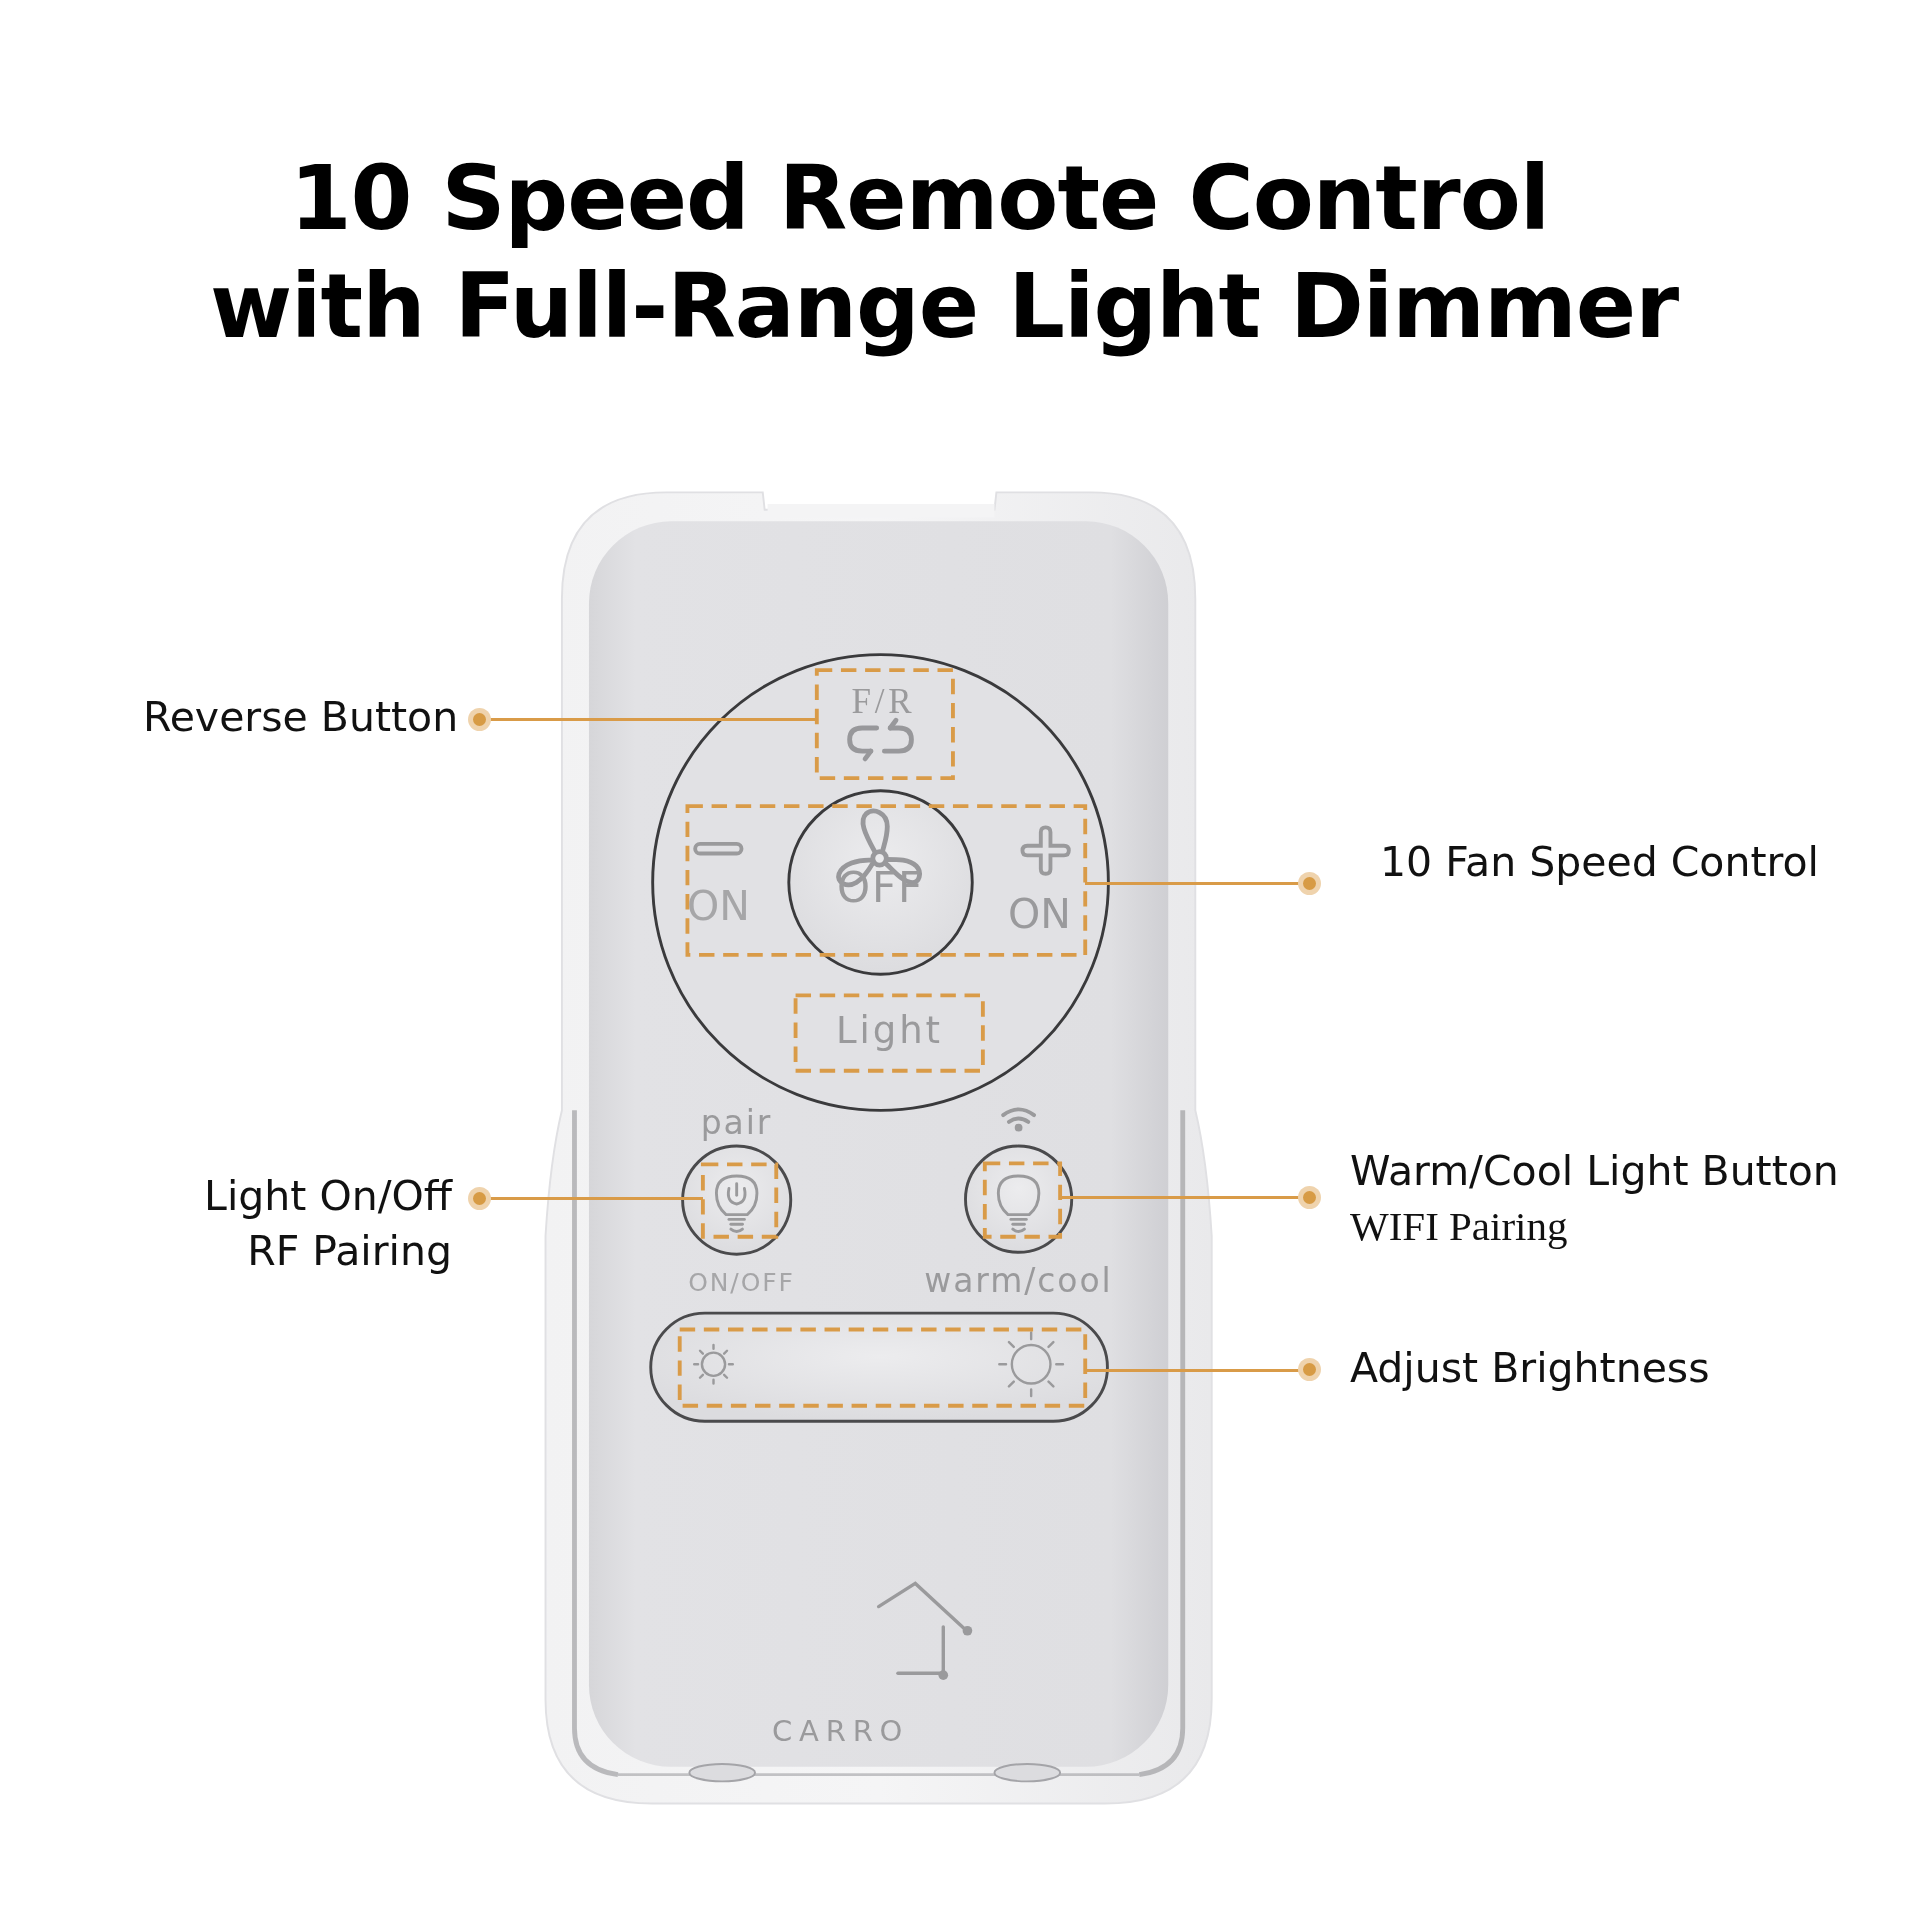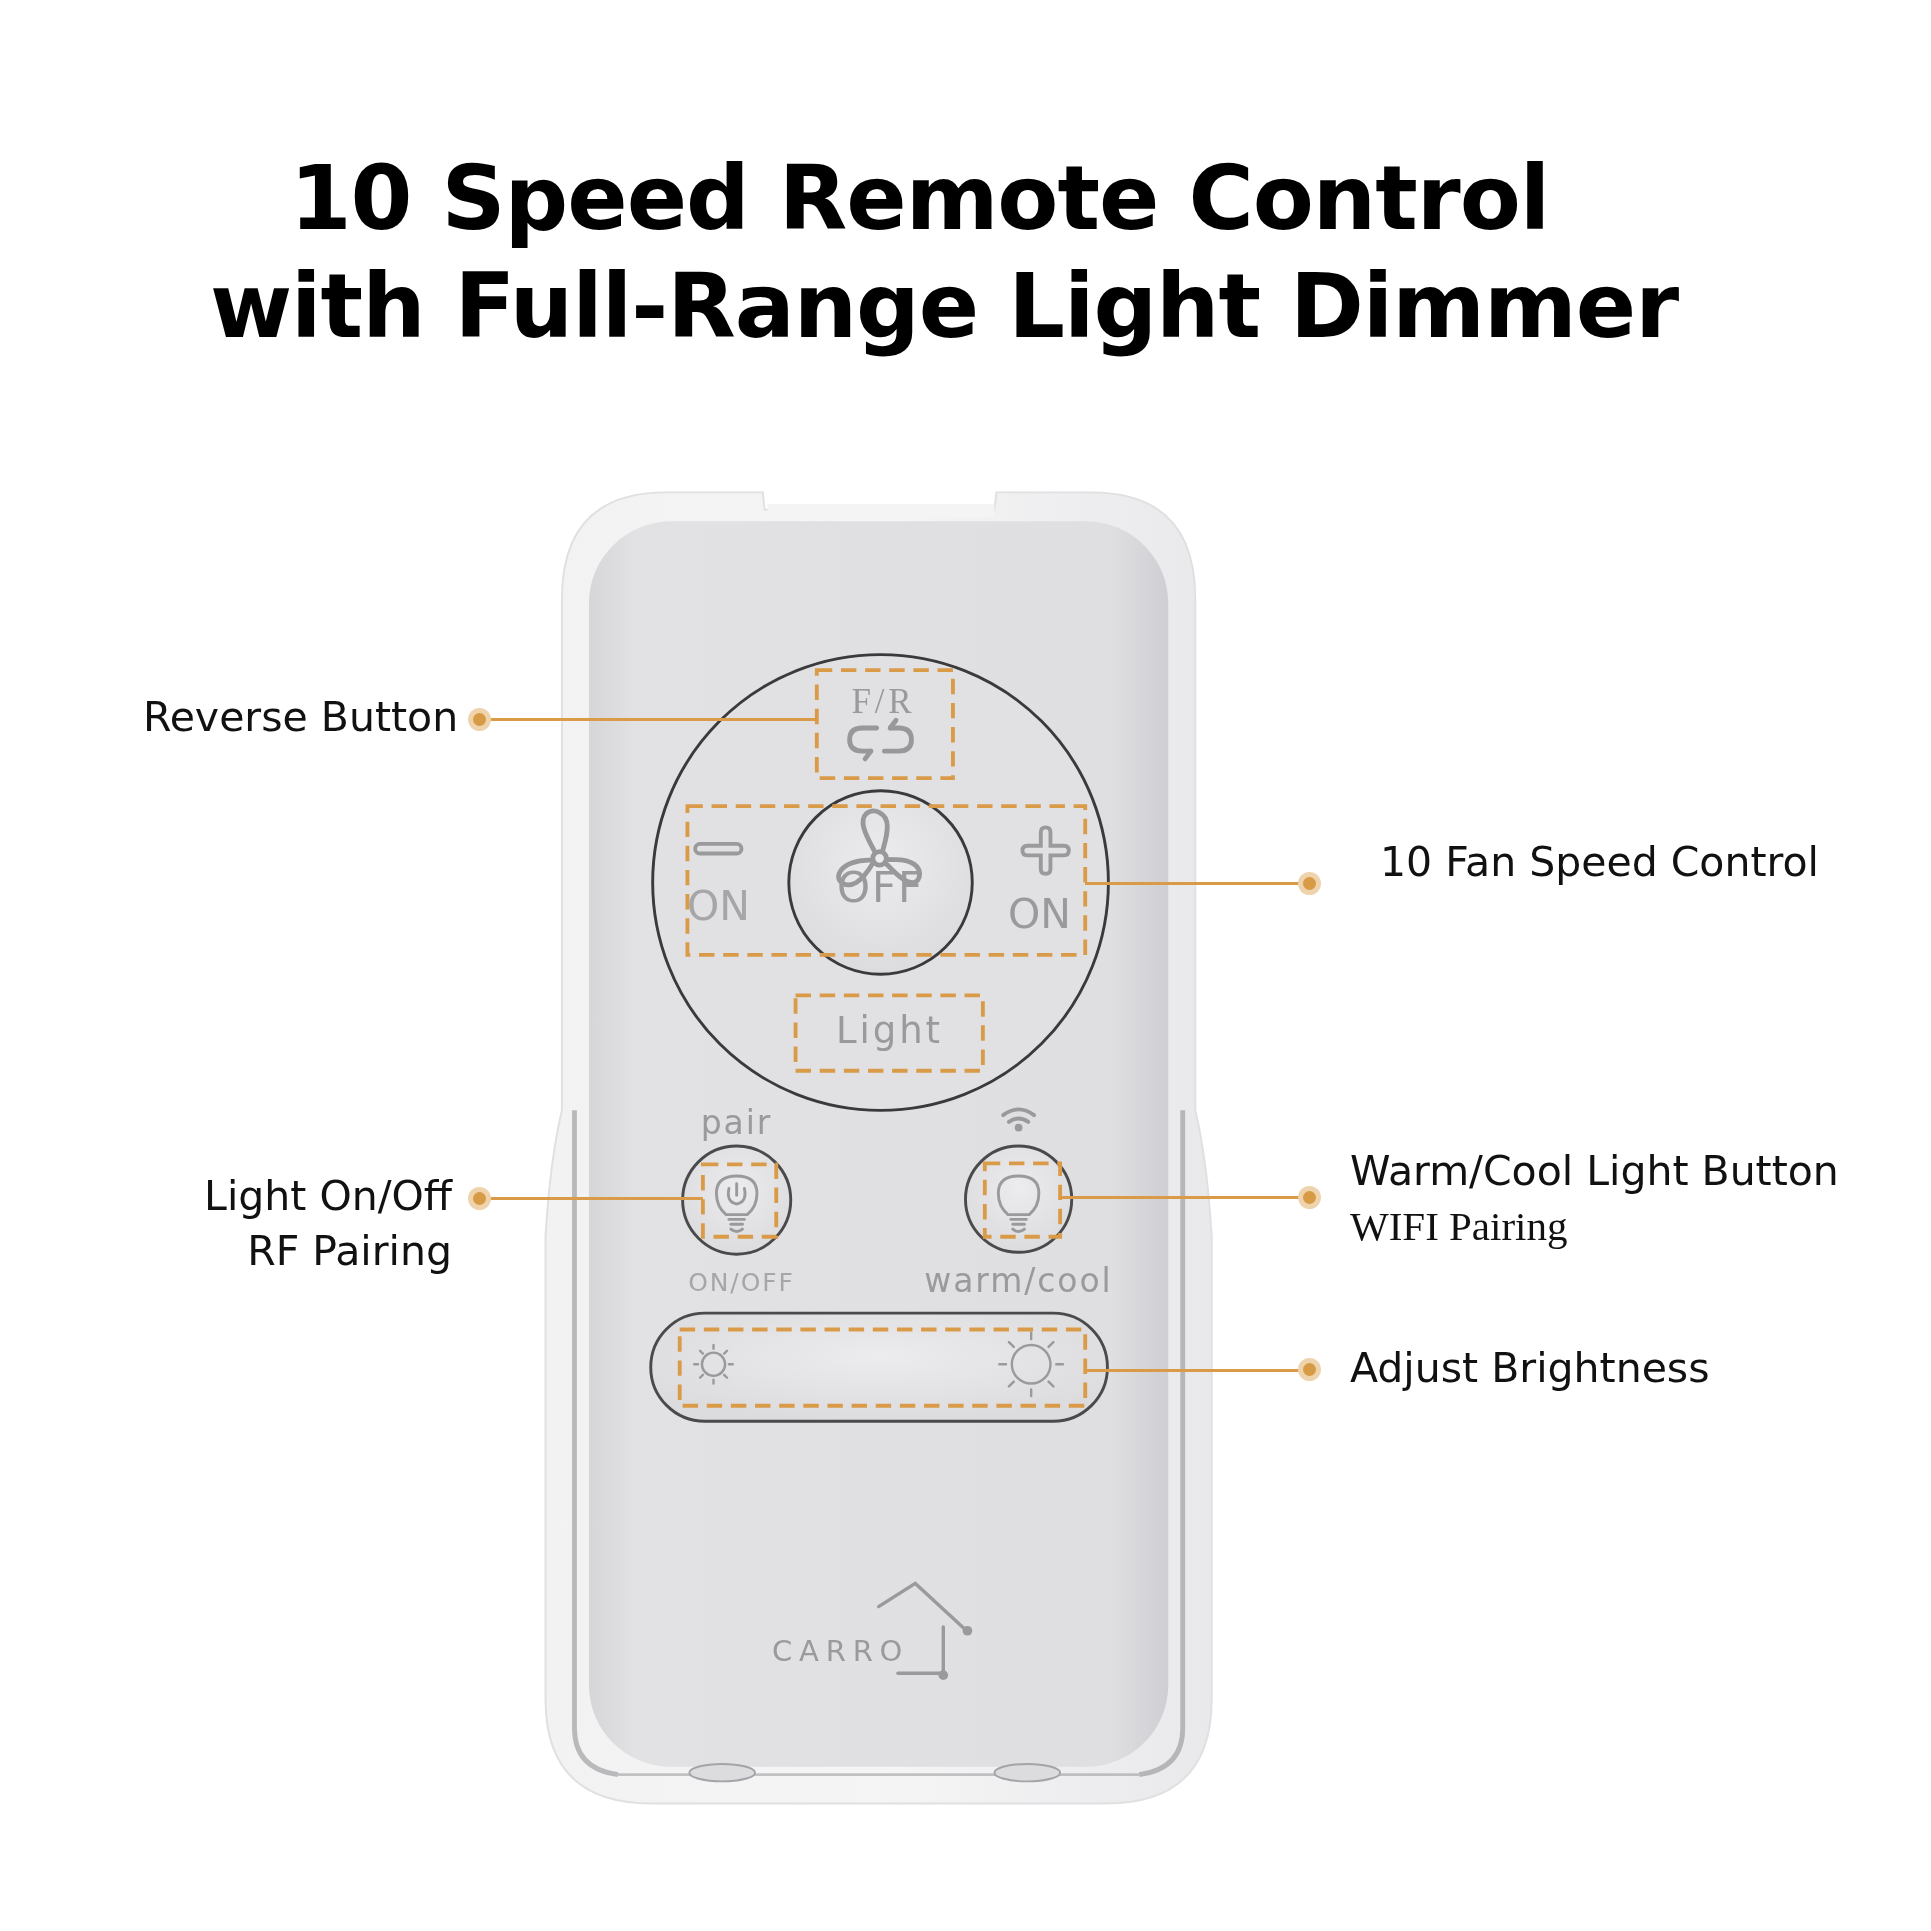--- a/index.html
+++ b/index.html
@@ -129,21 +129,21 @@
 </svg>
 
 <div style="position:absolute;left:840px;top:682px;width:87px;text-align:center;font-size:35px;color:#9a9a9c;letter-spacing:3.9px;font-family:Liberation Serif, serif;">F/R</div>
 <div style="position:absolute;left:687px;top:882px;font-size:41px;color:#a6a6a8;">ON</div>
 <div style="position:absolute;left:832px;top:863px;width:97px;text-align:center;font-size:42px;color:#9a9a9c;letter-spacing:1.9px;">OFF</div>
 <div style="position:absolute;left:1008px;top:890px;font-size:41px;color:#9a9a9c;">ON</div>
 <div style="position:absolute;left:796px;top:1009px;width:187px;text-align:center;font-size:37px;color:#9a9a9c;letter-spacing:2.9px;">Light</div>
 <div style="position:absolute;left:688px;top:1103px;width:97px;text-align:center;font-size:33px;color:#9a9a9c;letter-spacing:1.9px;">pair</div>
 <div style="position:absolute;left:669px;top:1268px;width:145px;text-align:center;font-size:25px;color:#a6a6a8;letter-spacing:1.9px;">ON/OFF</div>
 <div style="position:absolute;left:922px;top:1261px;width:193px;text-align:center;font-size:33px;color:#9a9a9c;letter-spacing:1.9px;">warm/cool</div>
-<div style="position:absolute;left:772px;top:1634px;font-size:29px;color:#9a9a9c;letter-spacing:6.8px;">CARRO</div>
+<div style="position:absolute;left:772px;top:1714px;font-size:29px;color:#9a9a9c;letter-spacing:6.8px;">CARRO</div>
 
 <div class="callout-line" style="left:480px;top:718px;width:337px;"></div>
 <div class="callout-dot" style="left:468px;top:708px;"></div>
 
 <div class="callout-line" style="left:1085px;top:882px;width:222px;"></div>
 <div class="callout-dot" style="left:1298px;top:872px;"></div>
 
 <div class="callout-line" style="left:480px;top:1197px;width:223px;"></div>
 <div class="callout-dot" style="left:468px;top:1187px;"></div>
 

